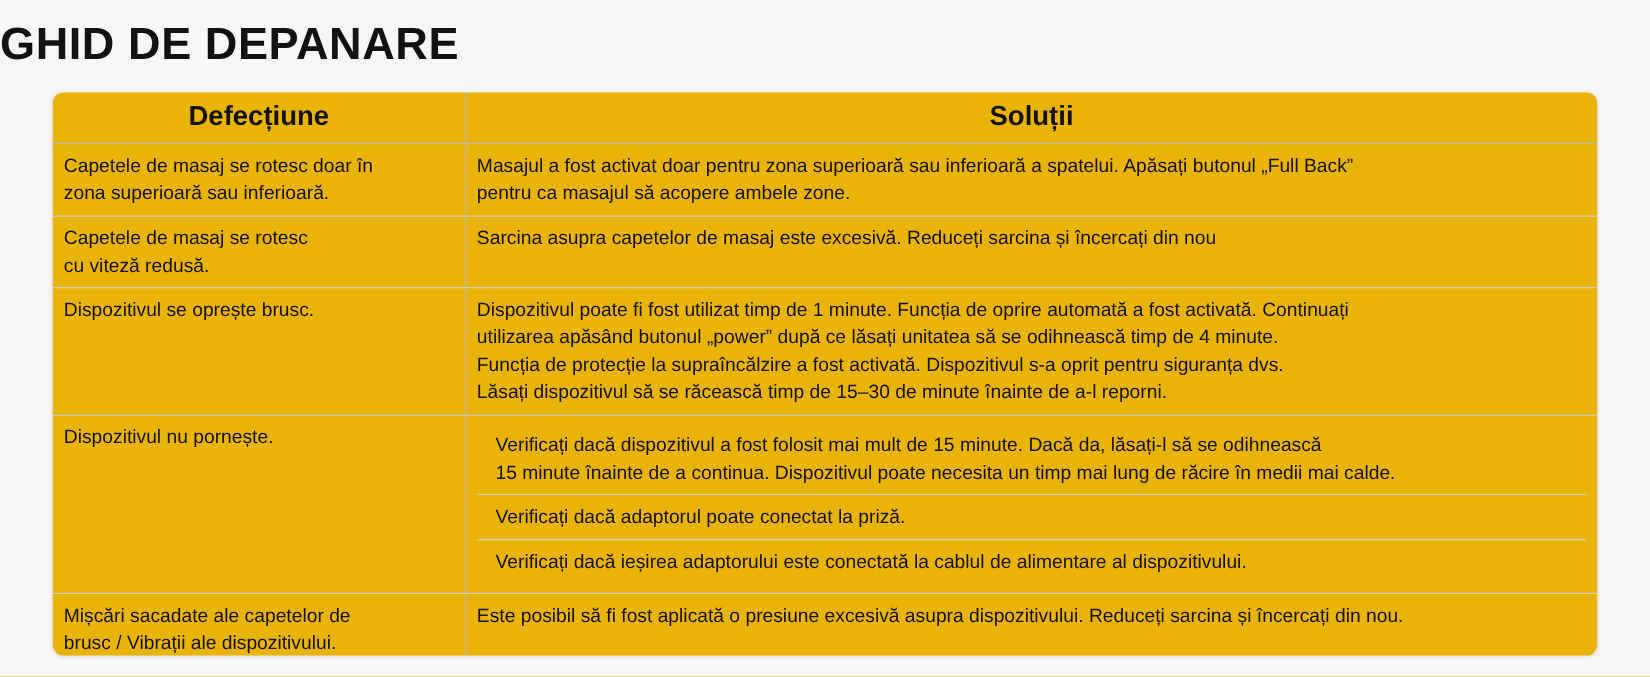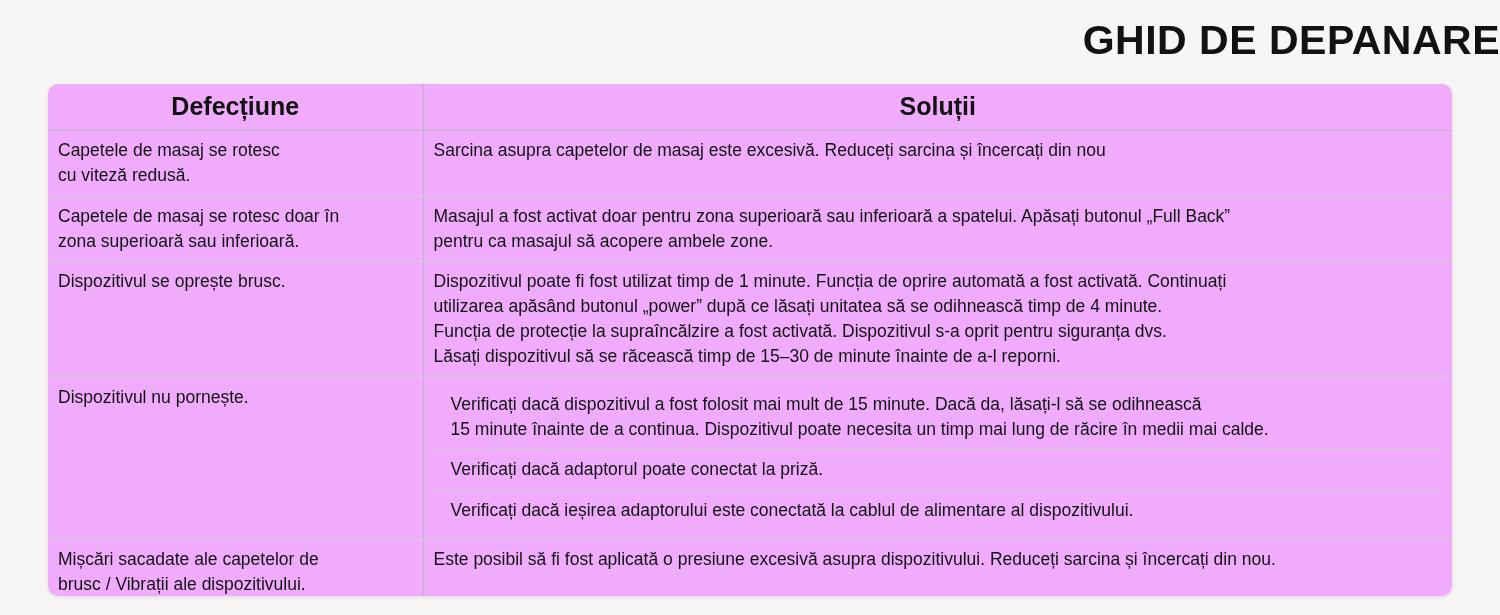--- a/index.html
+++ b/index.html
@@ -16,37 +16,37 @@
   }
 
   .page {
     position: relative;
     width: 1500px;
     height: 615px;
     box-sizing: border-box;
   }
 
   .doc-title {
-    text-align: right;
+    text-align: left;
     font-size: 41px;
     font-weight: bold;
     letter-spacing: 0.5px;
     color: #121212;
     padding-top: 18px;
     padding-bottom: 10px;
     line-height: 1.1;
   }
 
   .table-card {
     position: absolute;
     left: 48px;
     top: 84px;
     width: 1404px;
     height: 512px;
-    background: #f0abfc;
+    background: #eab308;
     border-radius: 10px;
     box-shadow: 0 1px 4px rgba(0,0,0,0.10);
     box-sizing: border-box;
     overflow: hidden;
   }
 
   table.guide {
     width: 100%;
     border-collapse: collapse;
     table-layout: fixed;
@@ -120,35 +120,35 @@
       </colgroup>
       <thead>
         <tr>
           <th class="col-sep">Defecțiune</th>
           <th>Soluții</th>
         </tr>
       </thead>
       <tbody>
           <tr>
             <td class="fault">
-              <span class="line">Capetele de masaj se rotesc</span>
-              <span class="line">cu viteză redusă.</span>
-            </td>
-            <td class="solution">
-              <span class="line">Sarcina asupra capetelor de masaj este excesivă. Reduceți sarcina și încercați din nou</span>
-            </td>
-          </tr>
-          <tr>
-            <td class="fault">
               <span class="line">Capetele de masaj se rotesc doar în</span>
               <span class="line">zona superioară sau inferioară.</span>
             </td>
             <td class="solution">
               <span class="line">Masajul a fost activat doar pentru zona superioară sau inferioară a spatelui. Apăsați butonul „Full Back”</span>
               <span class="line">pentru ca masajul să acopere ambele zone.</span>
+            </td>
+          </tr>
+          <tr>
+            <td class="fault">
+              <span class="line">Capetele de masaj se rotesc</span>
+              <span class="line">cu viteză redusă.</span>
+            </td>
+            <td class="solution">
+              <span class="line">Sarcina asupra capetelor de masaj este excesivă. Reduceți sarcina și încercați din nou</span>
             </td>
           </tr>
           <tr>
             <td class="fault">
               <span class="line">Dispozitivul se oprește brusc.</span>
             </td>
             <td class="solution">
               <span class="line">Dispozitivul poate fi fost utilizat timp de 1 minute. Funcția de oprire automată a fost activată. Continuați</span>
               <span class="line">utilizarea apăsând butonul „power” după ce lăsați unitatea să se odihnească timp de 4 minute.</span>
               <span class="line">Funcția de protecție la supraîncălzire a fost activată. Dispozitivul s-a oprit pentru siguranța dvs.</span>

